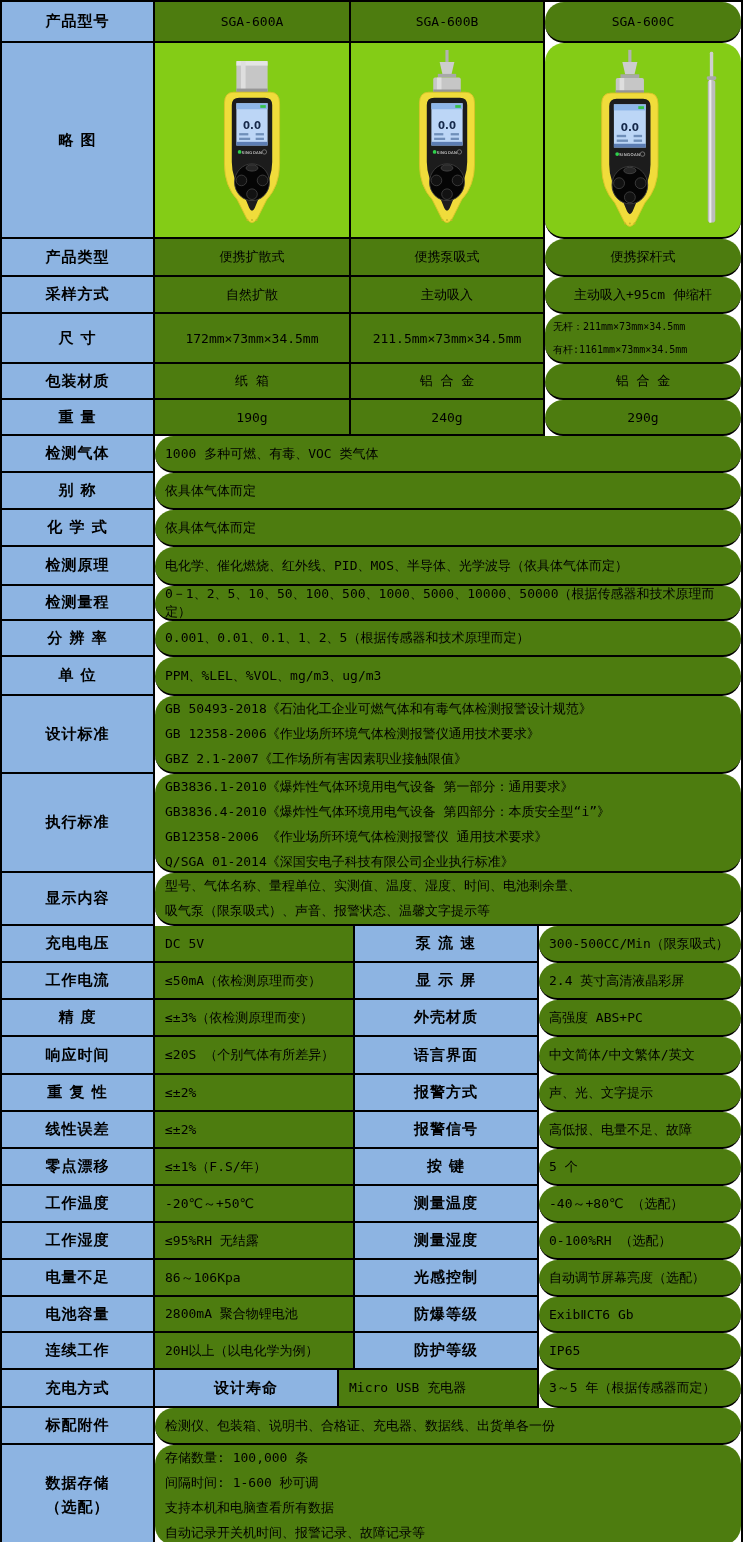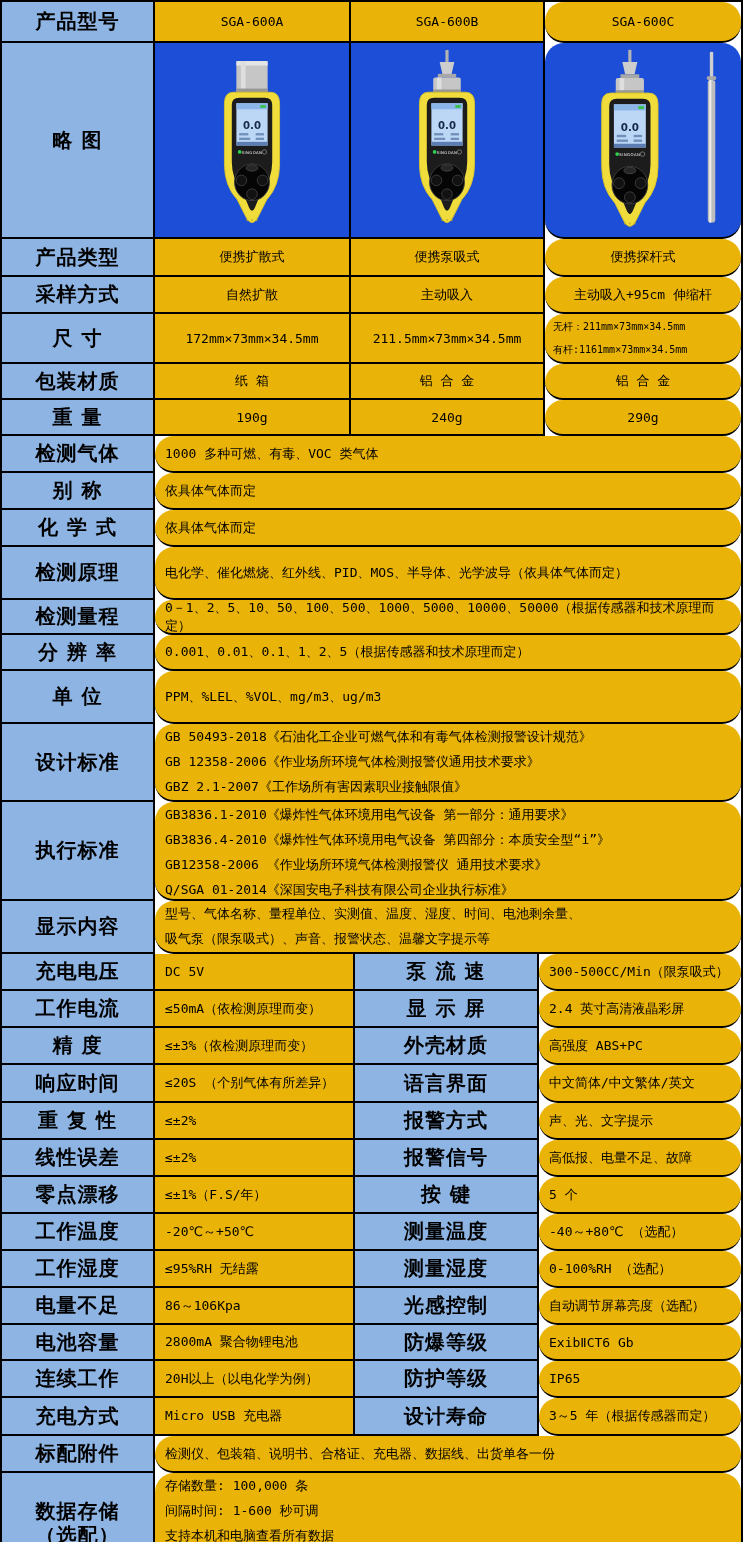--- a/index.html
+++ b/index.html
@@ -4,39 +4,39 @@
 <style>
   * { box-sizing: border-box; margin: 0; padding: 0; }
   html,body { background:#fff; }
   body { font-family: "DejaVu Sans", "Liberation Sans", sans-serif; color:#000; }
   .tbl { width:743px; border:2px solid #000; border-bottom:2px solid #000; background:#fff; }
   .row { display:flex; }
   .cell { display:flex; align-items:center; justify-content:center;
           border-right:2px solid #000; border-bottom:2px solid #000; overflow:hidden; }
   .cell.last { border-right:none;border-radius:19px; }
   .row.lastrow .cell { border-bottom:none; }
-  .lbl { background:#8DB4E2; font-weight:bold; font-size:20px; letter-spacing:1px; text-align:center; }
-  .val { background:#eab308; font-size:13px;
+  .lbl { background:#8DB4E2; font-weight:bold; font-size:15px; letter-spacing:1px; text-align:center; }
+  .val { background:#4d7c0f; font-size:13px;
          font-family:"DejaVu Sans Mono","DejaVu Sans",sans-serif; }
   .val.left { justify-content:flex-start; padding-left:10px; padding-right:6px; }
-  .img { background:#1d4ed8; padding:5px; }
+  .img { background:#84cc16; padding:5px; }
   .multiline { flex-direction:column; align-items:flex-start; justify-content:center; }
   .multiline span { display:block; line-height:25px; }
   .dim-c { flex-direction:column; align-items:flex-start; justify-content:center; padding-left:8px; }
   .dim-c span { display:block; line-height:23px; font-size:10px; }
   .lbl2 { flex-direction:column; }
   .lbl2 span { display:block; line-height:24px; }
   
   .wlbl { width:153px; }
   .wc3a { width:196px; } .wc3b { width:194px; } .wc3c { flex:1; }
   .wfull { flex:1; }
   .wp1 { width:200px; } .wp2 { width:184px; } .wp3 { flex:1; }
   
   .h41{height:41px}.h196{height:196px}.h38{height:38px}.h37{height:37px}
-  .h50{height:50px}.h36{height:36px}.h39{height:53px}.h35{height:35px}
+  .h50{height:50px}.h36{height:36px}.h39{height:39px}.h35{height:35px}
   .h78{height:78px}.h99{height:99px}.h53{height:53px}.h100{height:100px}
   svg { display:block; }
   svg text { font-family:"DejaVu Sans","Liberation Sans",sans-serif; }
 </style>
 </head>
 <body>
 
 <div class="tbl">
 
   <div class="row h41">
@@ -523,25 +523,25 @@
         <span>防护等级</span>
       </div>
     <div class="cell val wp3 last left">
         <span>IP65</span>
       </div>
   </div>
   <div class="row h38">
     <div class="cell lbl wlbl">
         <span>充电方式</span>
       </div>
+    <div class="cell lbl wp2">
+        <span>设计寿命</span>
+      </div>
     <div class="cell val wp1 left">
         <span>Micro USB 充电器</span>
-      </div>
-    <div class="cell lbl wp2">
-        <span>设计寿命</span>
       </div>
     <div class="cell val wp3 last left">
         <span>3～5 年（根据传感器而定）</span>
       </div>
   </div>
 
   <div class="row h37">
     <div class="cell lbl wlbl">
         <span>标配附件</span>
       </div>

